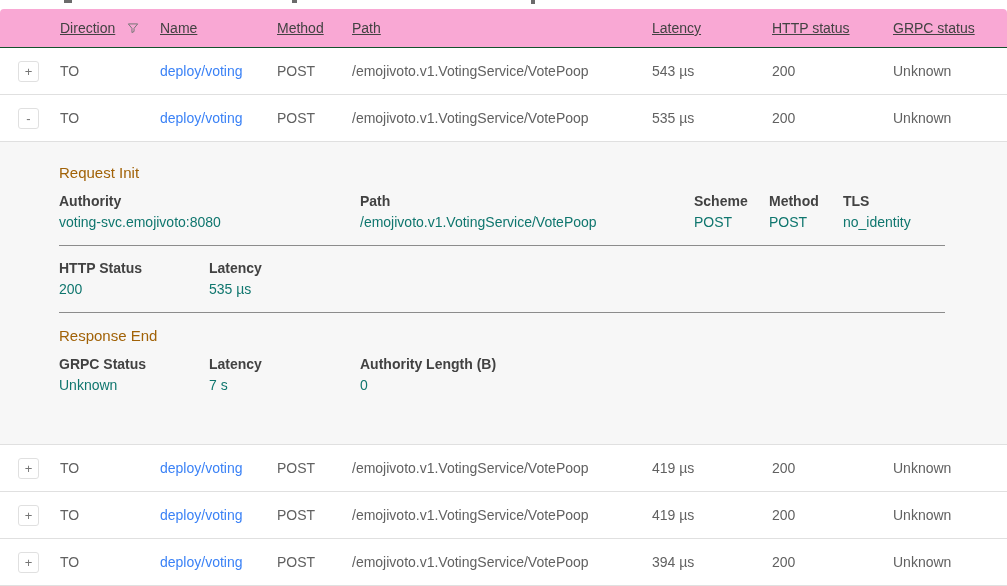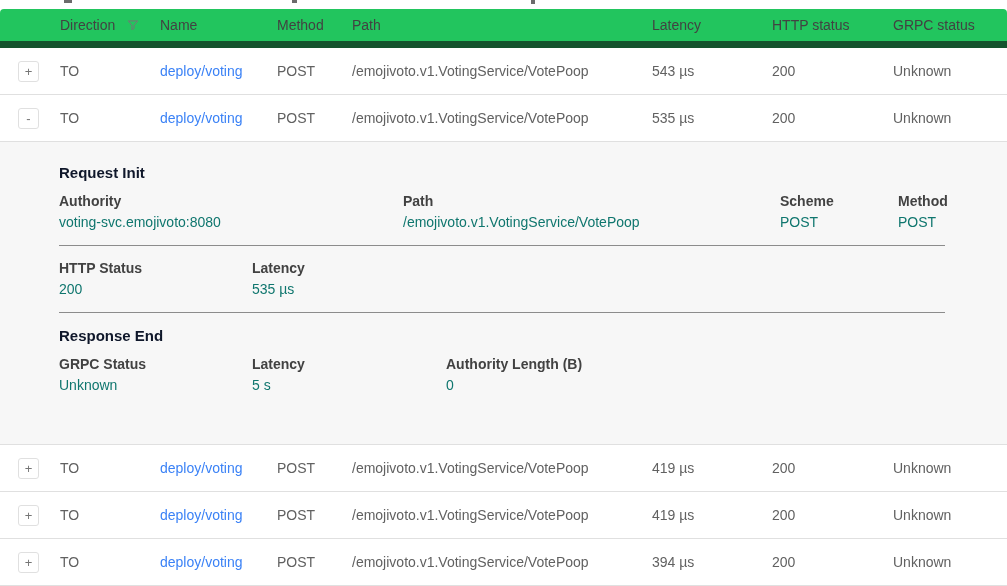--- a/index.html
+++ b/index.html
@@ -24,25 +24,26 @@
   .table { position: absolute; top: 9px; left: 0; width: 1007px; }
 
   .grid-row {
     display: grid;
     grid-template-columns: 60px 100px 117px 75px 300px 120px 121px 1fr;
     align-items: center;
     width: 100%;
   }
   .thead {
     height: 39px;
-    background: #22c55e;
-    border-bottom: 7px solid #14532d;
+    background: #f9a8d4;
+    border-bottom: 1px solid #14532d;
     border-radius: 4px 4px 0 0;
     color: #424242;
     font-weight: 500;
+    text-decoration: underline;
   }
   .th { display: flex; align-items: center; }
   .th .filter-wrap { margin-left: 11px; display: inline-flex; cursor: pointer; }
   .trow {
     height: 47px;
     background: #ffffff;
     border-bottom: 1px solid #e0e0e0;
   }
   .cell { white-space: nowrap; overflow: hidden; }
   .toggle-btn {
@@ -65,26 +66,26 @@
   
   .panel {
     height: 303px;
     background: #f7f7f7;
     border-bottom: 1px solid #e0e0e0;
     padding: 20px 0 0 59px;
   }
   .section { width: 886px; }
   .section-title {
     font-size: 15px;
-    font-weight: 700;
-    color: #0f172a;
+    font-weight: 400;
+    color: #a16207;
     line-height: 21px;
     margin-bottom: 8px;
   }
-  .fields { display: grid; gap: 43px; }
+  .fields { display: grid; }
   .req-grid { grid-template-columns: 301px 334px 75px 74px auto; }
   .ri-grid  { grid-template-columns: 150px auto; }
   .re-grid  { grid-template-columns: 150px 151px auto; }
   .flabel { font-weight: 700; color: #424242; line-height: 21px; white-space: nowrap; }
   .fvalue { color: #0f766e; line-height: 21px; white-space: nowrap; }
   .sec-divider {
     border: none;
     border-top: 1px solid #8c8c8c;
     margin: 12px 0 12px 0;
     width: 886px;
@@ -188,21 +189,21 @@
 
       <div class="section">
         <div class="section-title">Response End</div>
         <div class="fields re-grid">
           <div class="field">
             <div class="flabel">GRPC Status</div>
             <div class="fvalue">Unknown</div>
           </div>
           <div class="field">
             <div class="flabel">Latency</div>
-            <div class="fvalue">5 s</div>
+            <div class="fvalue">7 s</div>
           </div>
           <div class="field">
             <div class="flabel">Authority Length (B)</div>
             <div class="fvalue">0</div>
           </div>
         </div>
       </div>
 
     </div>
 

